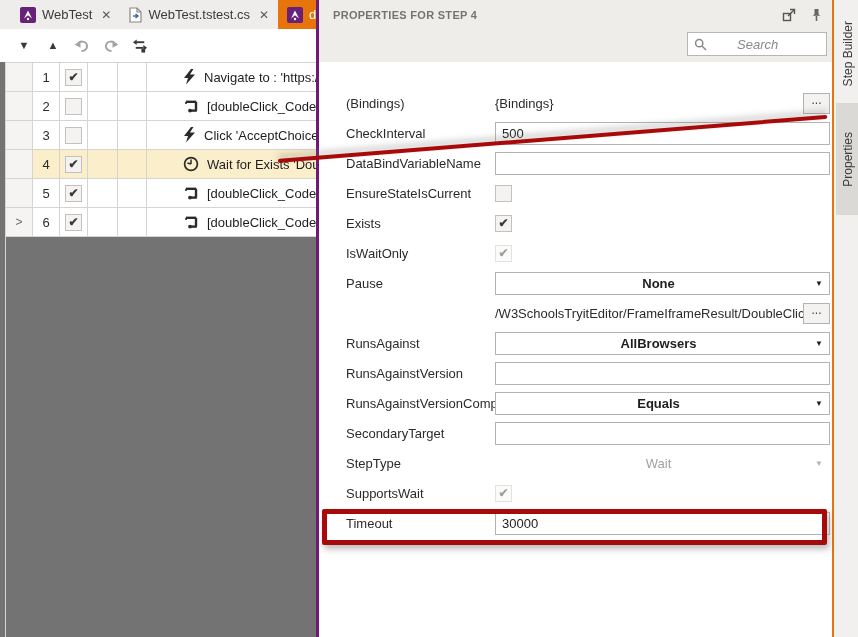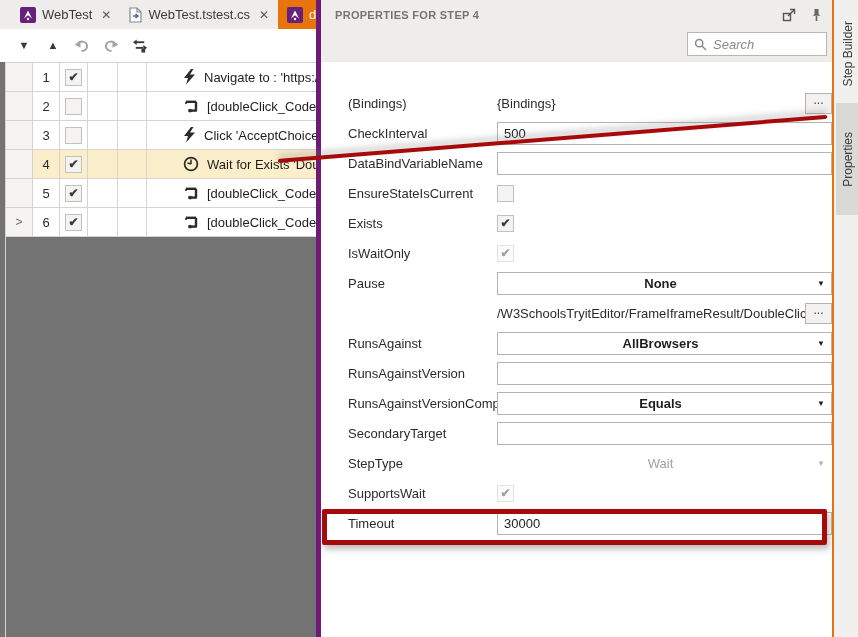--- a/index.html
+++ b/index.html
@@ -28,26 +28,26 @@
   .c4{width:30px;}
   .c5{width:29px;}
   .maincol{flex:1;justify-content:flex-start;padding-left:36px;overflow:hidden;white-space:nowrap;border-right:none;}
   .grow.selected .gcell:not(.gutter){background:#fbeecb;}
   .step-icon{margin-right:8px;flex:none;display:flex;}
   .step-text{font-size:13px;color:#1e1e1e;}
   .cb{width:15px;height:15px;border:1px solid #c3c1bf;background:#f4f3f2;display:flex;align-items:center;justify-content:center;font-size:12px;font-weight:bold;color:#3a3a38;box-sizing:content-box;line-height:1;}
   .cb.unchecked{color:transparent;}
   .cb.disabled{border-color:#e4e2e0;background:#fbfbfa;color:#a3a19f;}
   
-  .props-panel{position:absolute;left:316px;top:0;width:517px;height:637px;background:#ffffff;border-left:5px solid #701a75;box-sizing:border-box;z-index:2;}
+  .props-panel{position:absolute;left:316px;top:0;width:517px;height:637px;background:#ffffff;border-left:3px solid #701a75;box-sizing:border-box;z-index:2;}
   .props-header{position:absolute;left:0;top:0;width:100%;height:29px;background:#efedea;display:flex;align-items:center;box-sizing:border-box;padding:0 10px 0 14px;}
   .props-title{font-size:11px;font-weight:600;letter-spacing:.3px;color:#767472;flex:1;}
   .hicon{margin-left:14px;display:flex;}
   .search-row{position:absolute;left:0;top:29px;width:100%;height:33px;background:#efedea;}
-  .search-box{position:absolute;right:6px;top:3px;width:140px;height:24px;background:#fff;border:1px solid #b8b6b4;box-sizing:border-box;display:flex;align-items:center;}
+  .search-box{position:absolute;right:6px;top:3px;width:140px;height:24px;background:#fff;border:1px solid #b8b6b4;box-sizing:border-box;display:flex;align-items:center;gap:24px;}
   .search-box svg{margin:0 4px 0 6px;flex:none;}
   .search-box input{border:none;outline:none;width:100%;height:100%;font-family:"Liberation Sans",sans-serif;font-style:italic;font-size:13px;color:#444;background:transparent;}
   .search-box input::placeholder{color:#8a8886;font-style:italic;}
   .prop-list{position:absolute;left:0;top:62px;width:100%;margin-top:26px;}
   .prow{height:30px;display:flex;align-items:center;padding-left:27px;box-sizing:border-box;position:relative;}
   .plabel{width:149px;flex:none;font-size:13px;color:#2b2b2b;white-space:nowrap;overflow:hidden;}
   .pval{position:absolute;left:176px;width:335px;display:flex;align-items:center;}
   .pinput{width:335px;height:23px;border:1px solid #b5b3b1;box-sizing:border-box;font-family:"Liberation Sans",sans-serif;font-size:13px;color:#222;padding:0 6px;outline:none;background:#fff;}
   .psel{width:335px;height:23px;border:1px solid #b5b3b1;box-sizing:border-box;display:flex;align-items:center;background:#fff;padding:0 6px;text-align:center;}
   .psel .selval{flex:1;font-size:13px;font-weight:600;color:#1e1e1e;}

